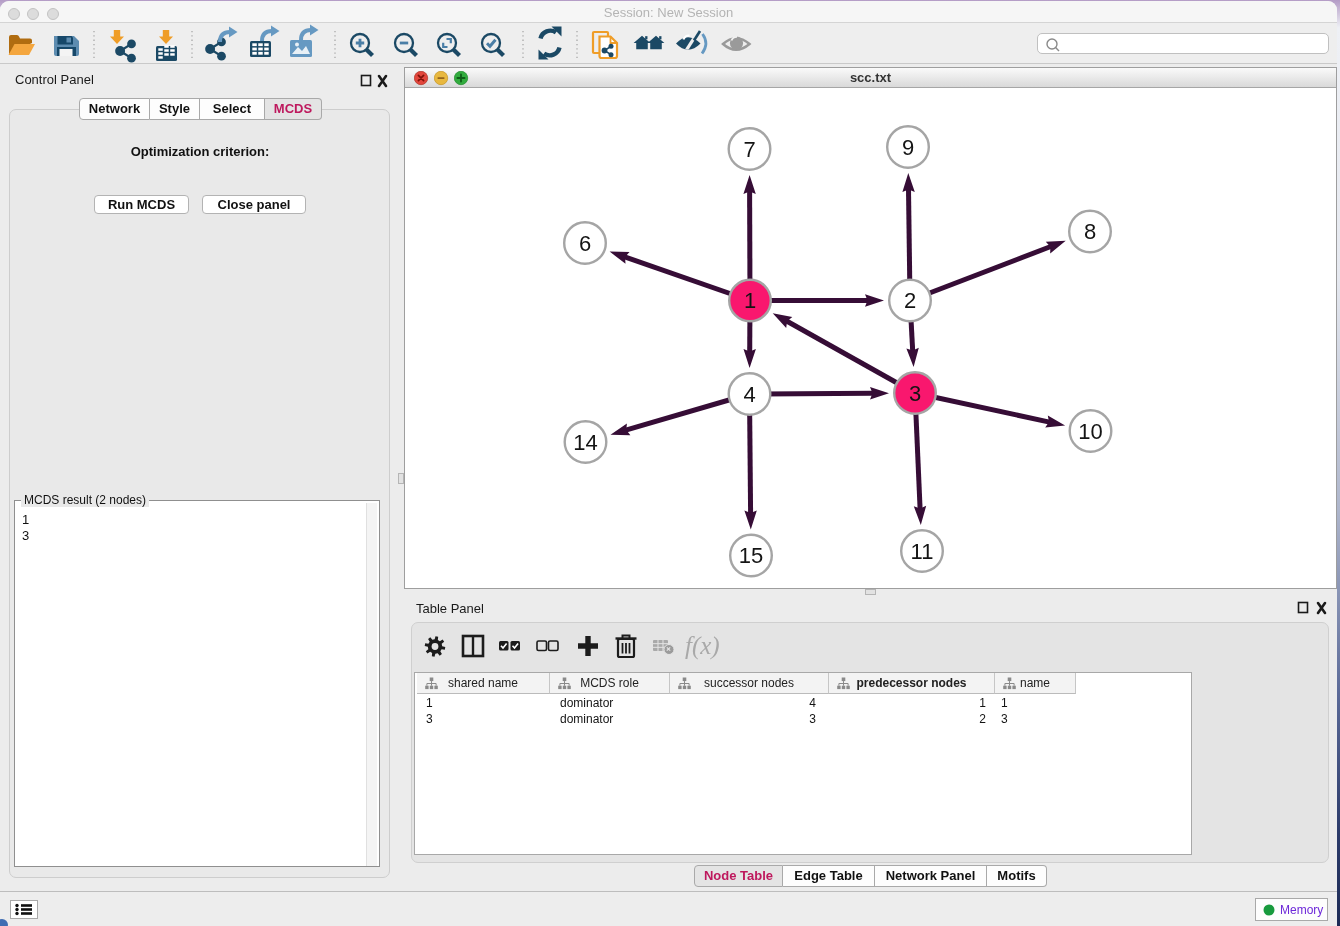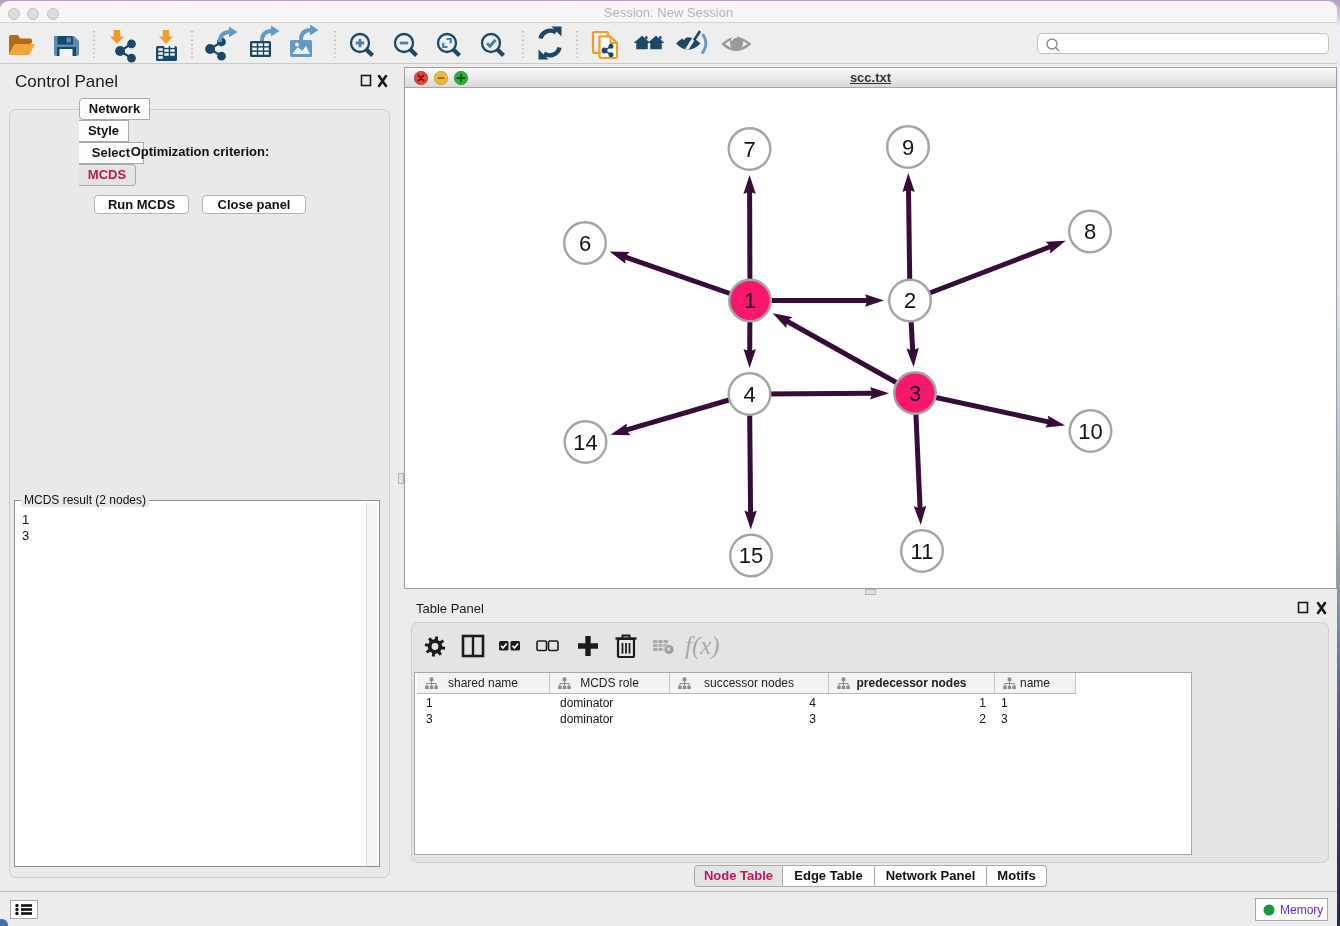--- a/index.html
+++ b/index.html
@@ -16,30 +16,30 @@
 #title { position:absolute; top:4px; left:0; width:100%; text-align:center;
   font-size:13px; color:#b4b4b4; }
 #toolbar { position:absolute; left:0; top:22px; width:100%; height:41px;
   background:#eeeeee; border-bottom:1px solid #c9c9c9; }
 #searchbox { position:absolute; left:1037px; top:10px; width:292px; height:21px;
   background:#fff; border:1px solid #c0c0c0; border-radius:5px; }
 #main { position:absolute; left:0; top:64px; width:100%; height:826px; background:#ececec; }
 #statusbar { position:absolute; left:0; top:890px; width:100%; height:35px;
   background:#ededed; border-top:1px solid #bdbdbd; }
 
-#cp-title { position:absolute; left:15px; top:71px; font-size:17px; color:#1a1a1a;text-align:right; }
+#cp-title { position:absolute; left:15px; top:71px; font-size:13px; color:#1a1a1a;text-align:right; }
 #cp-panel { position:absolute; left:9px; top:108px; width:381px; height:769px;
   background:#e9e9e9; border:1px solid #cdcdcd; border-radius:7px; }
 .tabrow { position:absolute; display:flex; font-size:13px; }
 .tab { border:1px solid #a9a9a9; border-left:none; background:#fdfdfd; color:#111; font-weight:bold;
   text-align:center; line-height:20px; height:22px; }
 .tab.first { border-left:1px solid #a9a9a9; border-radius:4px 0 0 4px; }
 .tab.last { border-radius:0 4px 4px 0; }
 .tab.sel { background:#e4e4e4; color:#be185d; }
-#cp-tabs { left:79px; top:97px;flex-direction:column; }
+#cp-tabs { left:79px; top:97px; }
 #opt-label { position:absolute; left:10px; top:143px; width:380px; text-align:center;
   font-size:13px; color:#111; font-weight:bold; }
 #dropdown { position:absolute; left:44px; top:158px; width:310px; height:21px;
   background:#fff; border:1px solid #b3b3b3; border-radius:4px;
   font-size:13px; color:#111; line-height:19px; padding-left:12px; font-weight:bold; }
 .btn { position:absolute; height:19px; background:#fff; border:1px solid #b3b3b3;
   border-radius:4px; font-size:13px; color:#111; text-align:center; line-height:17px; font-weight:bold; }
 #mcds-group { position:absolute; left:14px; top:499px; width:366px; height:367px;
   background:#fff; border:1px solid #8f8f8f; }
 #mcds-label { position:absolute; left:21px; top:492px; background:#e9e9e9;
@@ -49,21 +49,21 @@
 
 #vgrip { position:absolute; left:398px; top:472px; width:6px; height:11px;
   background:#e2e2e2; border:1px solid #b5b5b5; }
 #hgrip { position:absolute; left:865px; top:588px; width:11px; height:6px;
   background:#e2e2e2; border:1px solid #b5b5b5; }
 
 #netframe { position:absolute; left:404px; top:66px; width:933px; height:522px;
   border:1px solid #9e9e9e; background:#fff; }
 #nettitle { position:absolute; left:0; top:0; width:100%; height:20px;
   background:linear-gradient(180deg,#fafafa,#d9d9d9); border-bottom:1px solid #a6a6a6;
-  text-align:center; font-size:13px; font-weight:bold; color:#333; line-height:20px;text-decoration:underline; }
+  text-align:center; font-size:13px; font-weight:bold; color:#333; line-height:20px; }
 
 #tp-title { position:absolute; left:416px; top:600px; font-size:13px; color:#1a1a1a; }
 #tp-box { position:absolute; left:411px; top:621px; width:918px; height:241px;
   background:#e4e4e4; border:1px solid #cfcfcf; border-radius:7px; }
 #table { position:absolute; left:414px; top:671px; width:778px; height:183px;
   background:#fff; border:1px solid #a8a8a8; }
 .th { position:absolute; top:0; height:21px; background:#f3f3f3;
   border-right:1px solid #c6c6c6; border-bottom:1px solid #bbb;
   font-size:12px; color:#222; text-align:center; line-height:21px; }
 .td { position:absolute; font-size:12px; color:#141414; height:16px; line-height:16px; }

